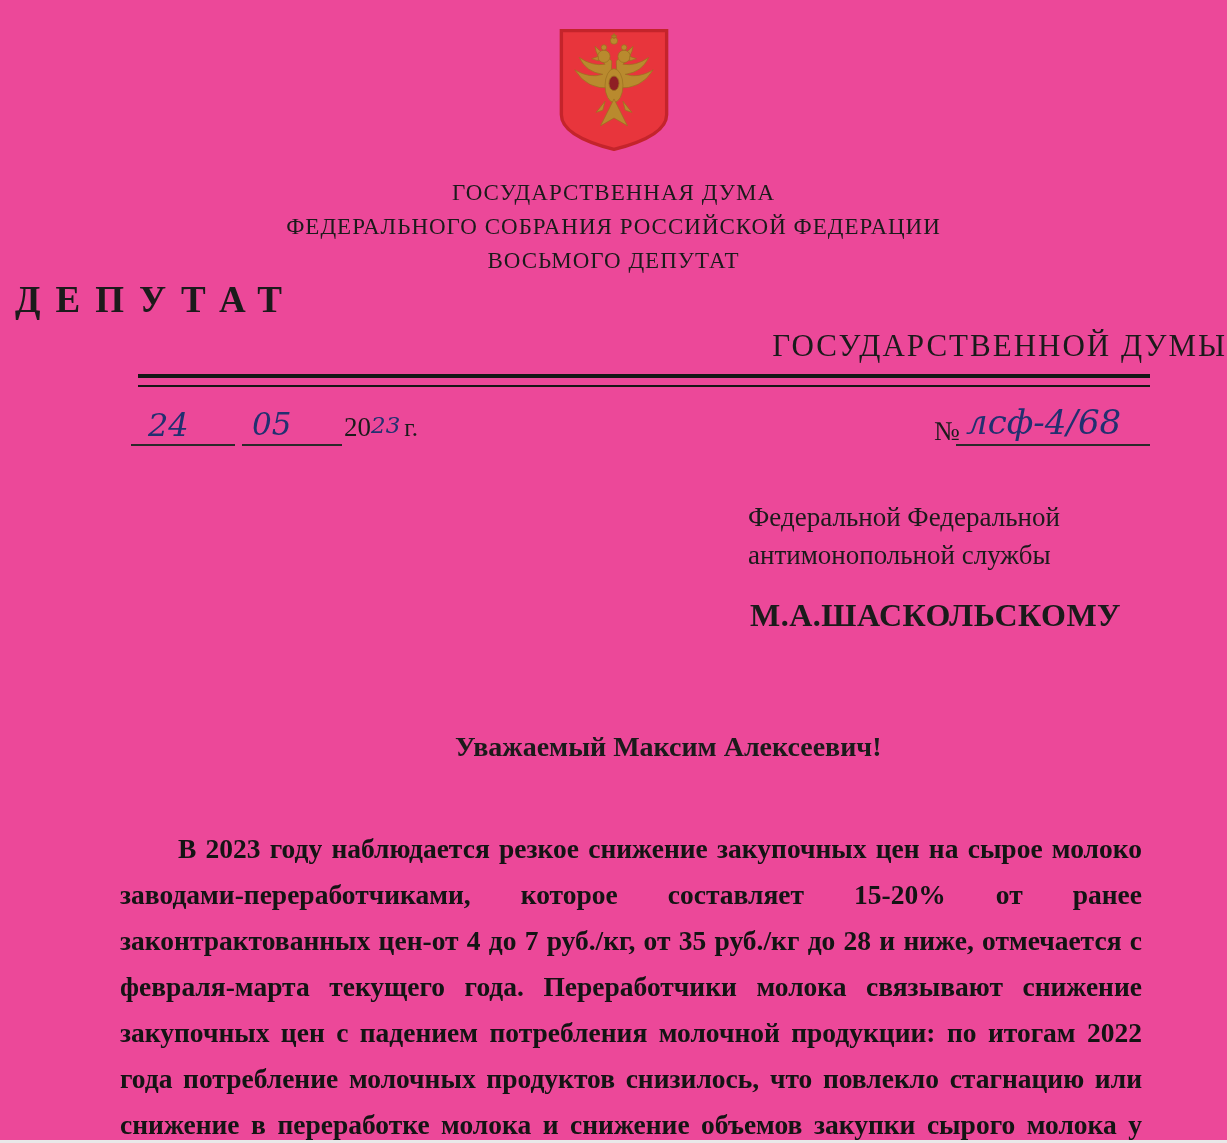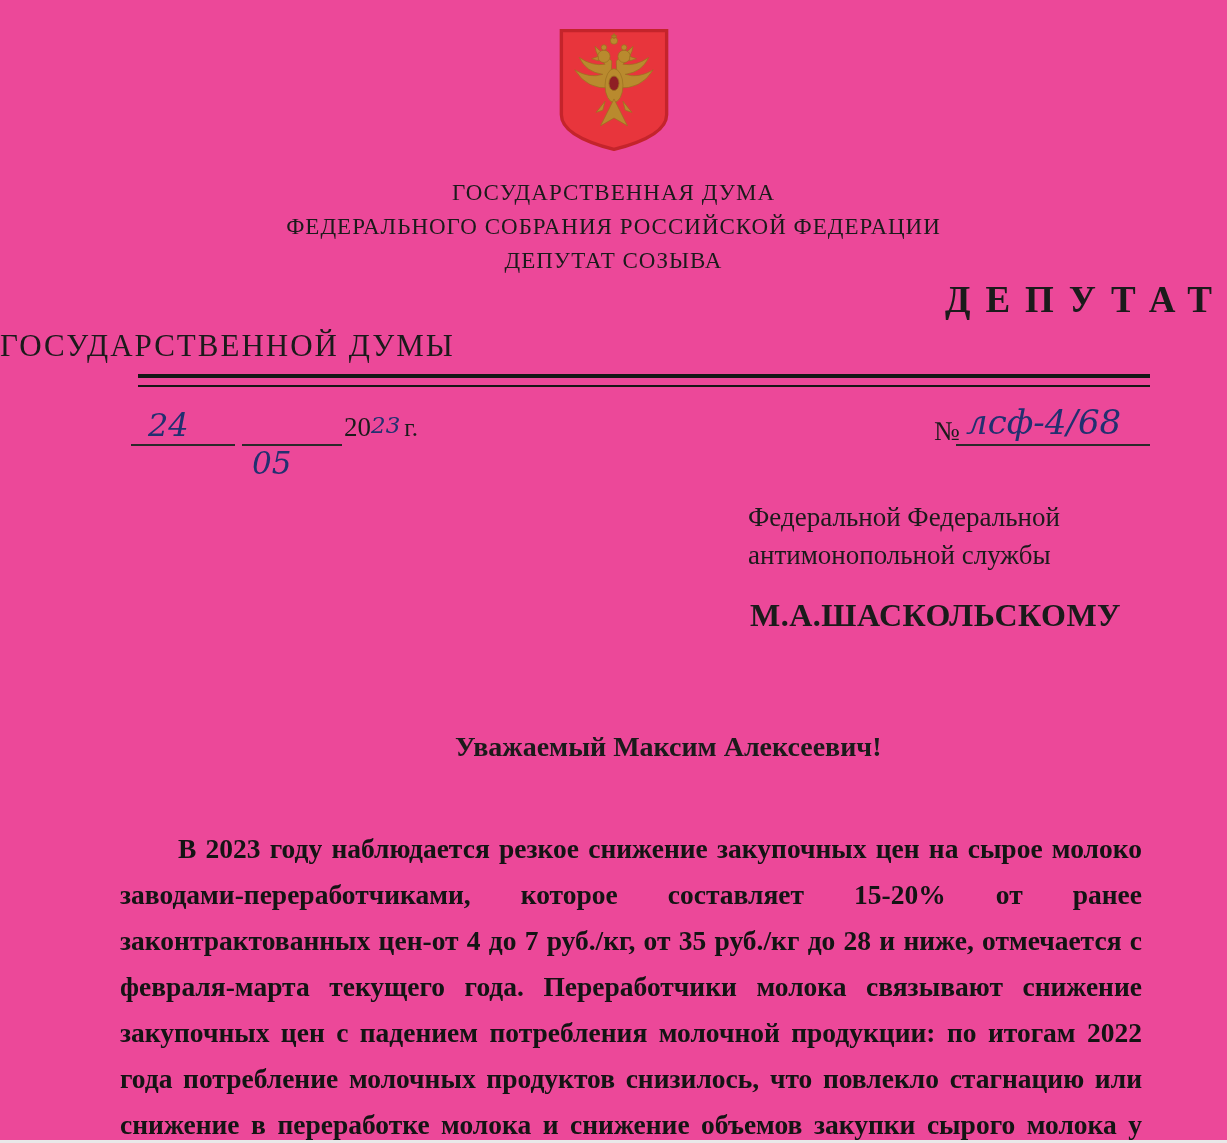--- a/index.html
+++ b/index.html
@@ -14,33 +14,33 @@
     text-decoration:underline;
   }
 
   
   .emblem { position:absolute; top:26px; left:50%; transform:translateX(-50%); width:112px; height:128px; }
   .emblem svg { width:100%; height:100%; display:block; }
 
   
   .org-block { position:absolute; top:176px; left:0; right:0; text-align:center; }
   .org-line { font-size:23px; line-height:34px; letter-spacing:1px; }
-  .title-line1 { position:absolute; top:278px; left:0; right:0; text-align:right;
+  .title-line1 { position:absolute; top:278px; left:0; right:0; text-align:left;
                  font-size:37px; font-weight:bold; letter-spacing:15px; text-indent:15px; }
-  .title-line2 { position:absolute; top:328px; left:0; right:0; text-align:left;
+  .title-line2 { position:absolute; top:328px; left:0; right:0; text-align:right;
                  font-size:31px; letter-spacing:2px; }
 
   
   .double-rule { position:absolute; top:374px; left:138px; right:77px; height:7px;
                  border-top:4px solid #161616; border-bottom:2px solid #161616; }
 
   
   .handwriting { font-family:"DejaVu Serif", serif; font-style:italic; color:#223070; }
   .hw-day   { position:absolute; top:406px; left:148px; font-size:32px; }
-  .hw-month { position:absolute; top:406px; left:252px; font-size:31px;margin-top:39px; }
+  .hw-month { position:absolute; top:406px; left:252px; font-size:31px; }
   .u-line { position:absolute; height:0; border-bottom:2px solid #2a2a2a; }
   .u1 { top:444px; left:131px; width:104px; }
   .u2 { top:444px; left:242px; width:100px; }
   .year-group { position:absolute; top:412px; left:344px; white-space:nowrap; }
   .year-print { font-size:27px; }
   .year-hw { font-size:23px; position:relative; top:-3px; }
   .year-suffix { font-size:25px; margin-left:4px; }
   .num-label { position:absolute; top:416px; left:934px; font-size:27px; }
   .num-value { position:absolute; top:402px; left:966px; font-size:34px; white-space:nowrap; }
   .u3 { top:444px; left:956px; width:194px; }
@@ -90,21 +90,21 @@
         <rect x="48" y="7.2" height="1.4" width="4"></rect>
       </g>
 
       <ellipse cx="50" cy="50" rx="4.5" ry="6.5" fill="#8f1f24" stroke="#9a6f1f" stroke-width="0.8"></ellipse>
     </svg>
   </div>
 
   <div class="org-block">
     <div class="org-line">ГОСУДАРСТВЕННАЯ ДУМА</div>
     <div class="org-line">ФЕДЕРАЛЬНОГО СОБРАНИЯ РОССИЙСКОЙ ФЕДЕРАЦИИ</div>
-    <div class="org-line">ДЕПУТАТ СОЗЫВА</div>
+    <div class="org-line">ВОСЬМОГО ДЕПУТАТ</div>
   </div>
   <div class="title-line1">ДЕПУТАТ</div>
   <div class="title-line2">ГОСУДАРСТВЕННОЙ ДУМЫ</div>
 
   <div class="double-rule"></div>
 
   <div class="hw-day handwriting">24</div>
   <div class="u-line u1"></div>
   <div class="hw-month handwriting">05</div>
   <div class="u-line u2"></div>

